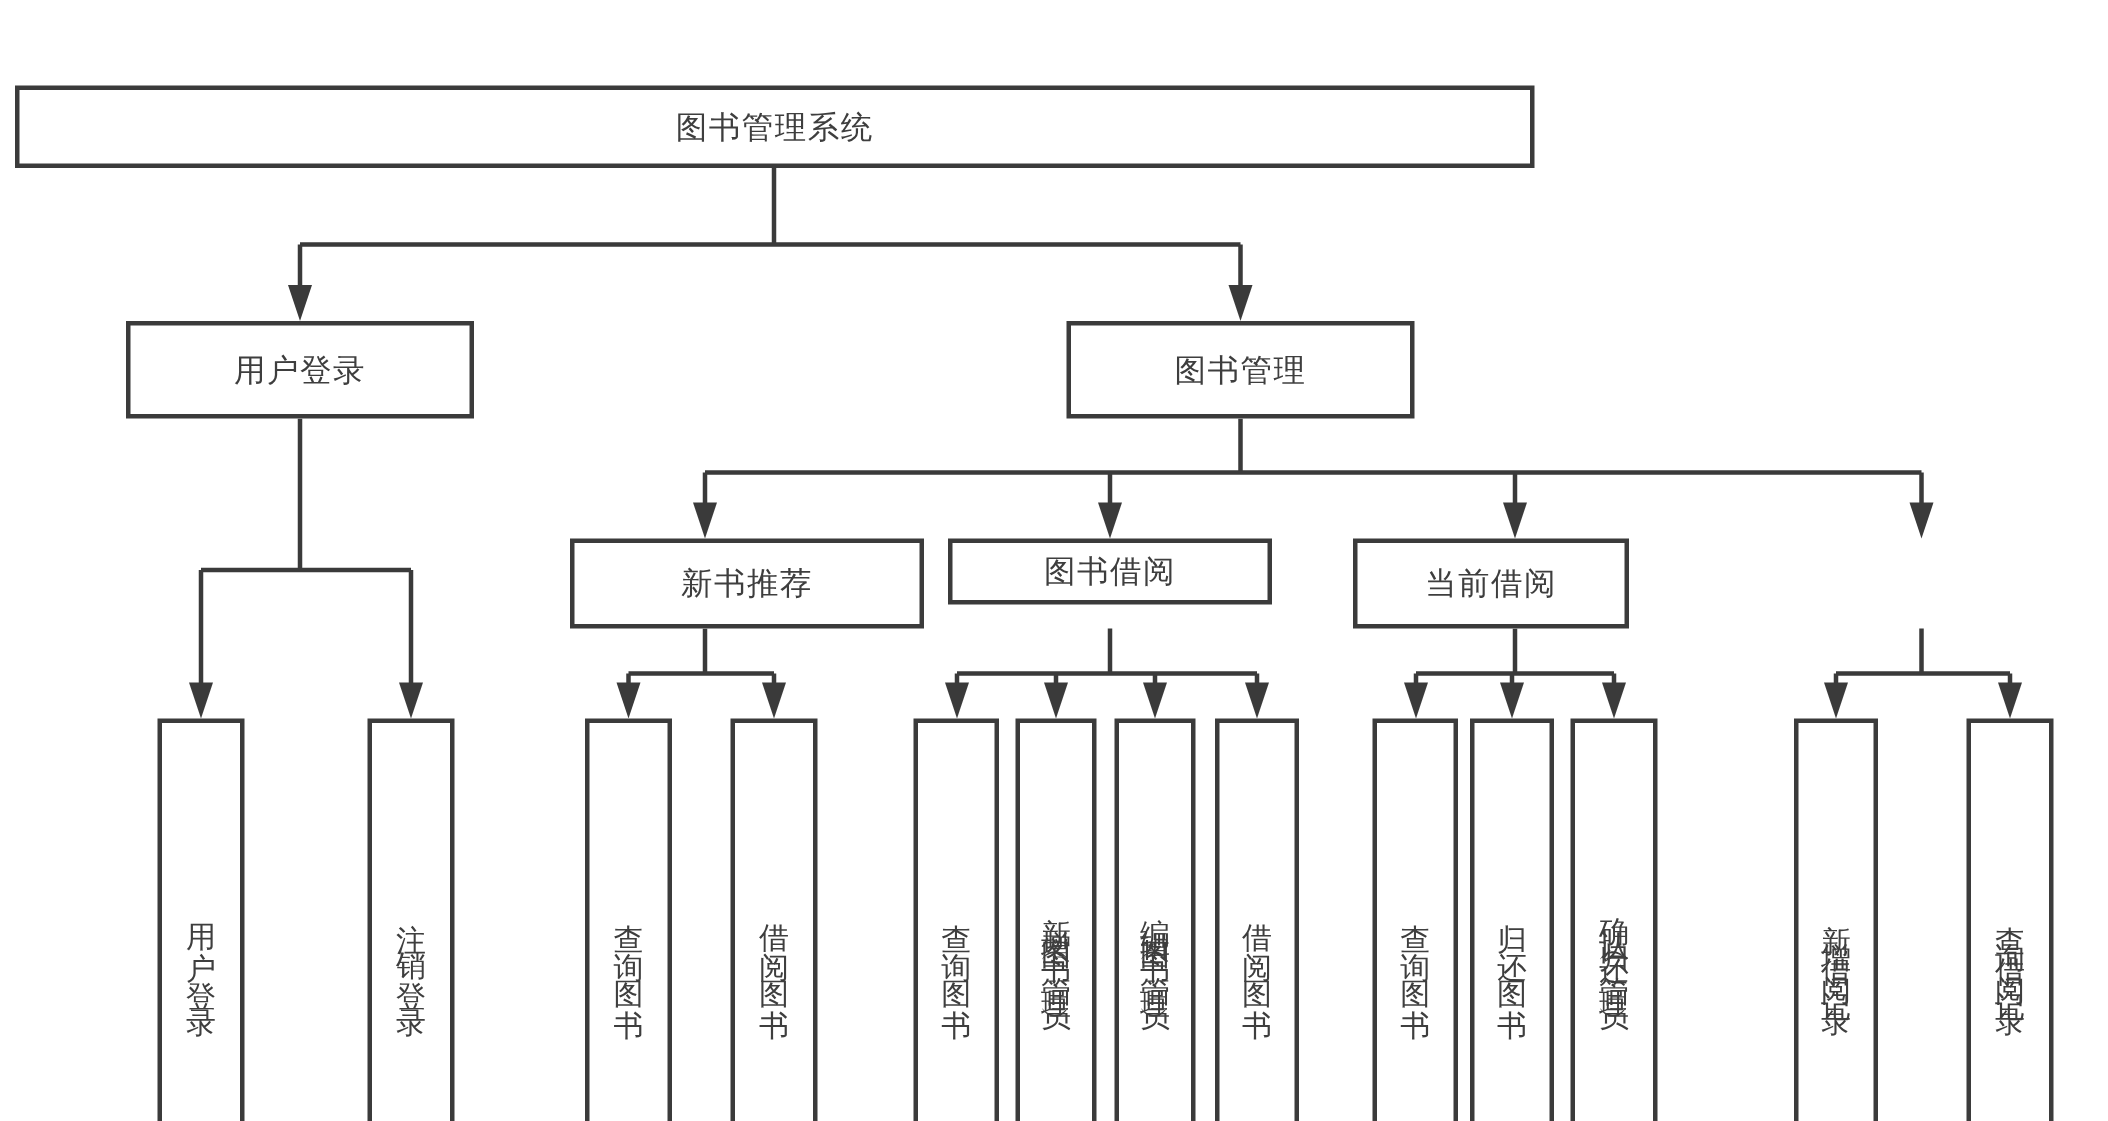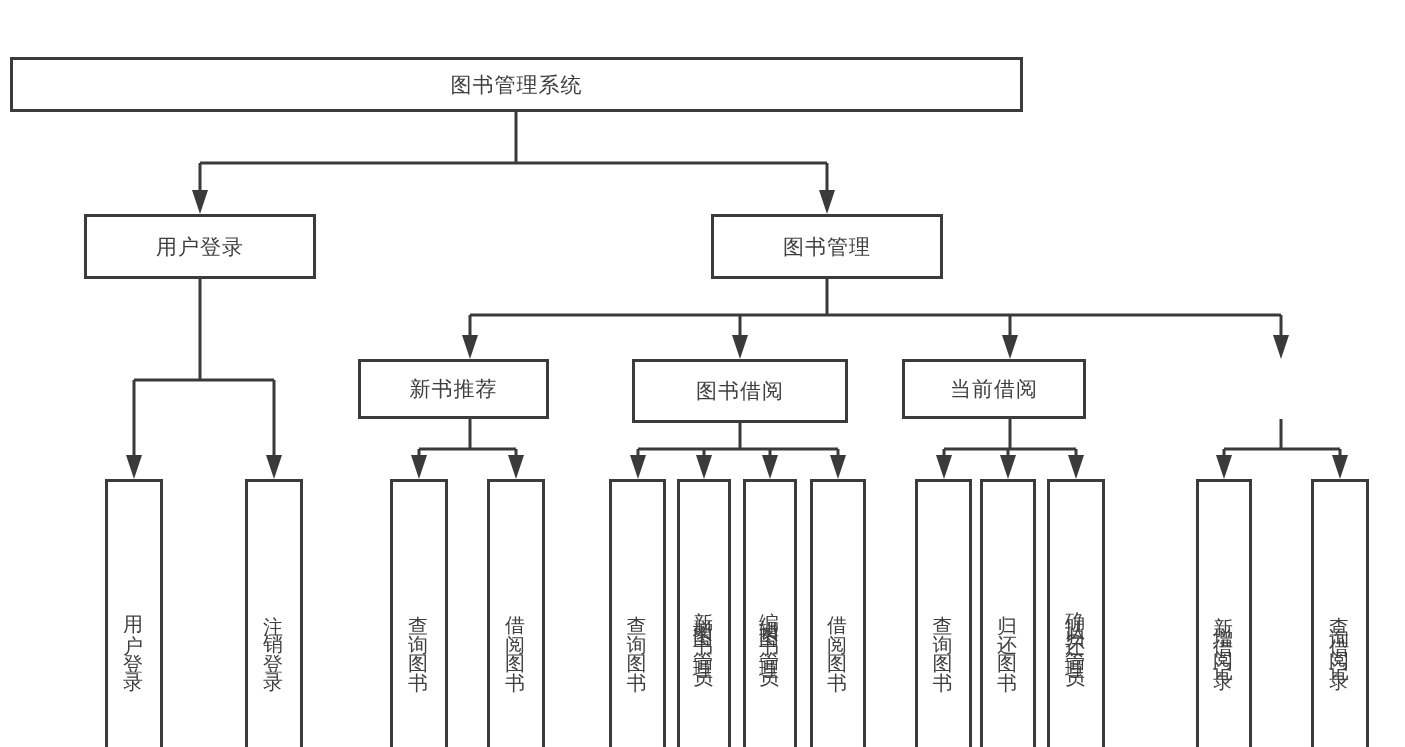--- a/index.html
+++ b/index.html
@@ -83,22 +83,22 @@
       <polygon points="1216,411 1232,411 1224,435"></polygon>
       <polygon points="1332,411 1348,411 1340,435"></polygon>
     </g>
   </svg>
 
   <div class="box h-label" style="left:10px; top:13px; width:1013px; height:55px;">图书管理系统</div>
 
   <div class="box h-label" style="left:84px; top:170px; width:232px; height:65px;">用户登录</div>
   <div class="box h-label" style="left:711px; top:170px; width:232px; height:65px;">图书管理</div>
 
-  <div class="box h-label" style="left:358px; top:315px; width:191px; height:60px;">新书推荐</div>
-  <div class="box h-label" style="left:632px; top:315px; width:216px; height:64px;">图书借阅</div>
+  <div class="box h-label" style="left:380px; top:315px; width:236px; height:60px;">新书推荐</div>
+  <div class="box h-label" style="left:632px; top:315px; width:216px; height:44px;">图书借阅</div>
   <div class="box h-label" style="left:902px; top:315px; width:184px; height:60px;">当前借阅</div>
 
   <div class="box v-label ls4" style="left:105px; top:435px; width:58px; height:298px;">用户登录</div>
   <div class="box v-label ls4" style="left:245px; top:435px; width:58px; height:298px;">注销登录</div>
 
   <div class="box v-label ls4" style="left:390px; top:435px; width:58px; height:298px;">查询图书</div>
   <div class="box v-label ls4" style="left:487px; top:435px; width:58px; height:298px;">借阅图书</div>
 
   <div class="box v-label ls4" style="left:609px; top:435px; width:57px; height:298px;">查询图书</div>
   <div class="box v-label ls9" style="left:677px; top:435px; width:54px; height:298px;">新增图书（管理员）</div>

